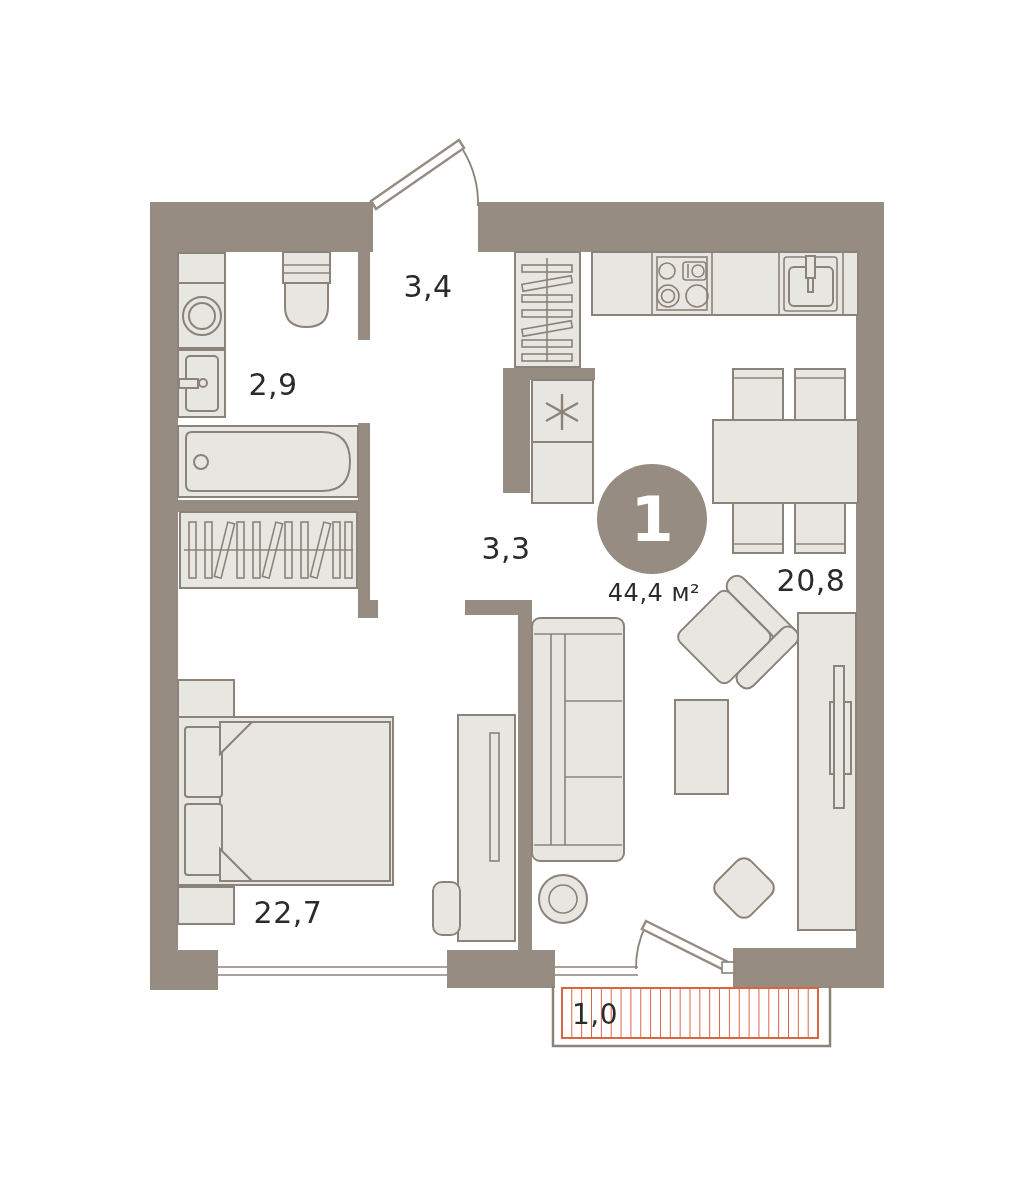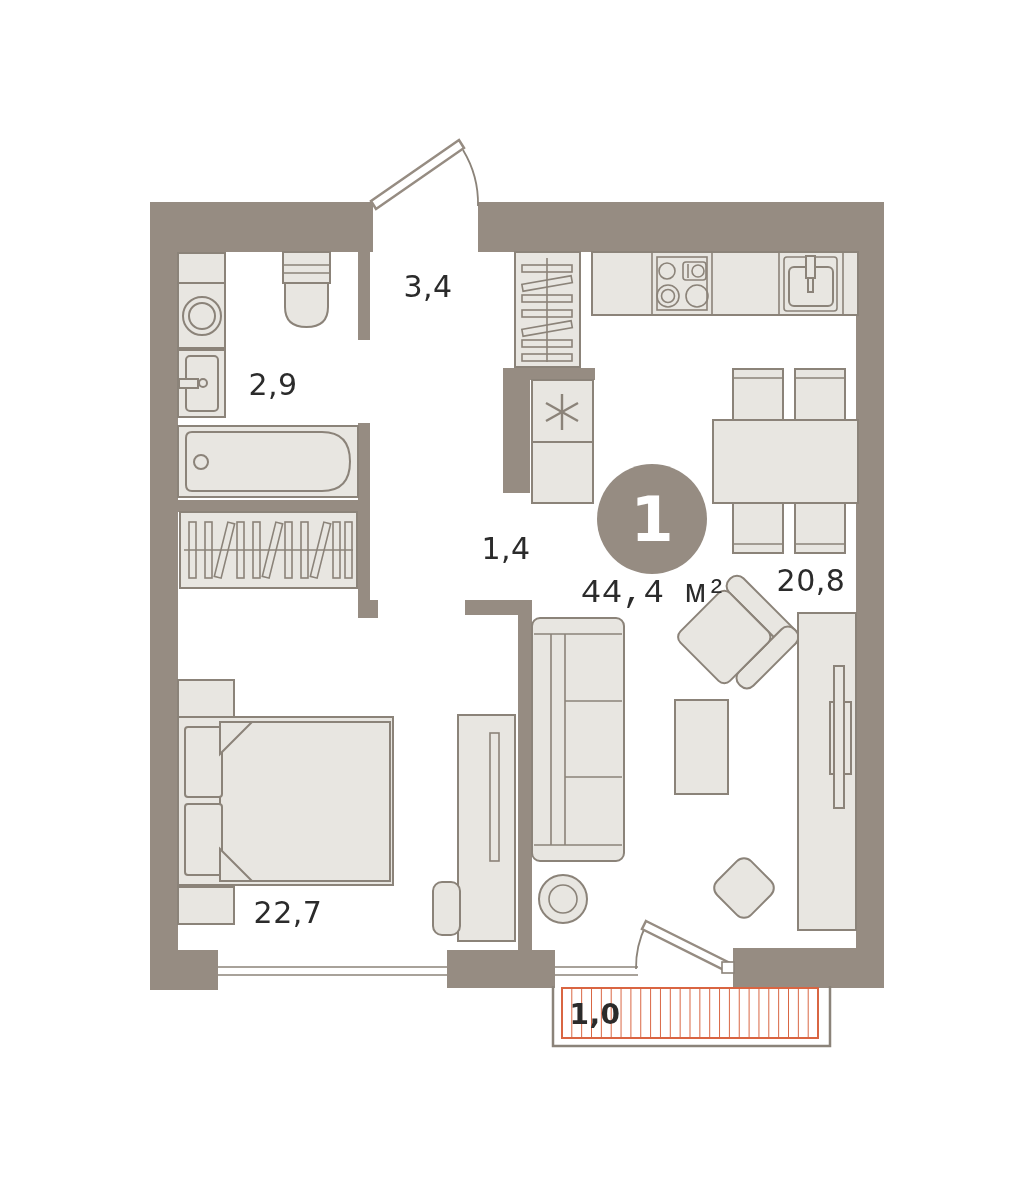--- a/index.html
+++ b/index.html
@@ -16,22 +16,22 @@
   .line{stroke:var(--furniture-stroke,#8b8379);stroke-width:2;fill:none;}
   .thin{stroke:var(--furniture-stroke,#8b8379);stroke-width:1.6;fill:none;}
   .doorleaf{fill:var(--background,#fff);stroke:var(--wall,#968c82);stroke-width:2.5;}
   .arc{stroke:var(--furniture-stroke,#8b8379);stroke-width:1.8;fill:none;}
   .hatchrect{fill:url(#hatch);stroke:var(--balcony-hatch,#d96542);stroke-width:2;}
   .whitefill{fill:var(--background,#fff);}
   .lbl{
     position:absolute;transform:translate(-50%,-50%);
     color:var(--text,#2b2b2b);font-size:30px;letter-spacing:0.5px;white-space:nowrap;
   }
-  .lbl.total{font-size:34px;font-family:Liberation Mono, monospace;}
-  .lbl.balcony{font-size:28px;font-weight:bold;}
+  .lbl.total{font-size:24px;}
+  .lbl.balcony{font-size:28px;}
   .badge{
     position:absolute;left:652px;top:519px;transform:translate(-50%,-50%);
     width:110px;height:110px;border-radius:50%;
     background:var(--wall,#968c82);
     display:flex;align-items:center;justify-content:center;
     color:var(--badge-text,#fff);font-size:62px;font-weight:bold;
   }
 </style>
 </head>
 <body>
@@ -240,21 +240,21 @@
   </g>
   <g>
     <rect class="furn" x="458" y="715" width="57" height="226"></rect>
     <rect class="thin" x="490" y="733" width="9" height="128"></rect>
     <rect class="furn" x="433" y="882" width="27" height="53" rx="9"></rect>
   </g>
 </svg>
 
 <div class="lbl" style="left:428px;top:286px">3,4</div>
 <div class="lbl" style="left:273px;top:384px">2,9</div>
-<div class="lbl" style="left:506px;top:548px">1,4</div>
+<div class="lbl" style="left:506px;top:548px">3,3</div>
 <div class="lbl" style="left:811px;top:580px">20,8</div>
 <div class="lbl" style="left:288px;top:912px">22,7</div>
 <div class="lbl balcony" style="left:595px;top:1014px">1,0</div>
 <div class="lbl total" style="left:654px;top:593px">44,4 м²</div>
 <div class="badge">
   <span>1</span>
 </div>
 </div>
 
 </body></html>

